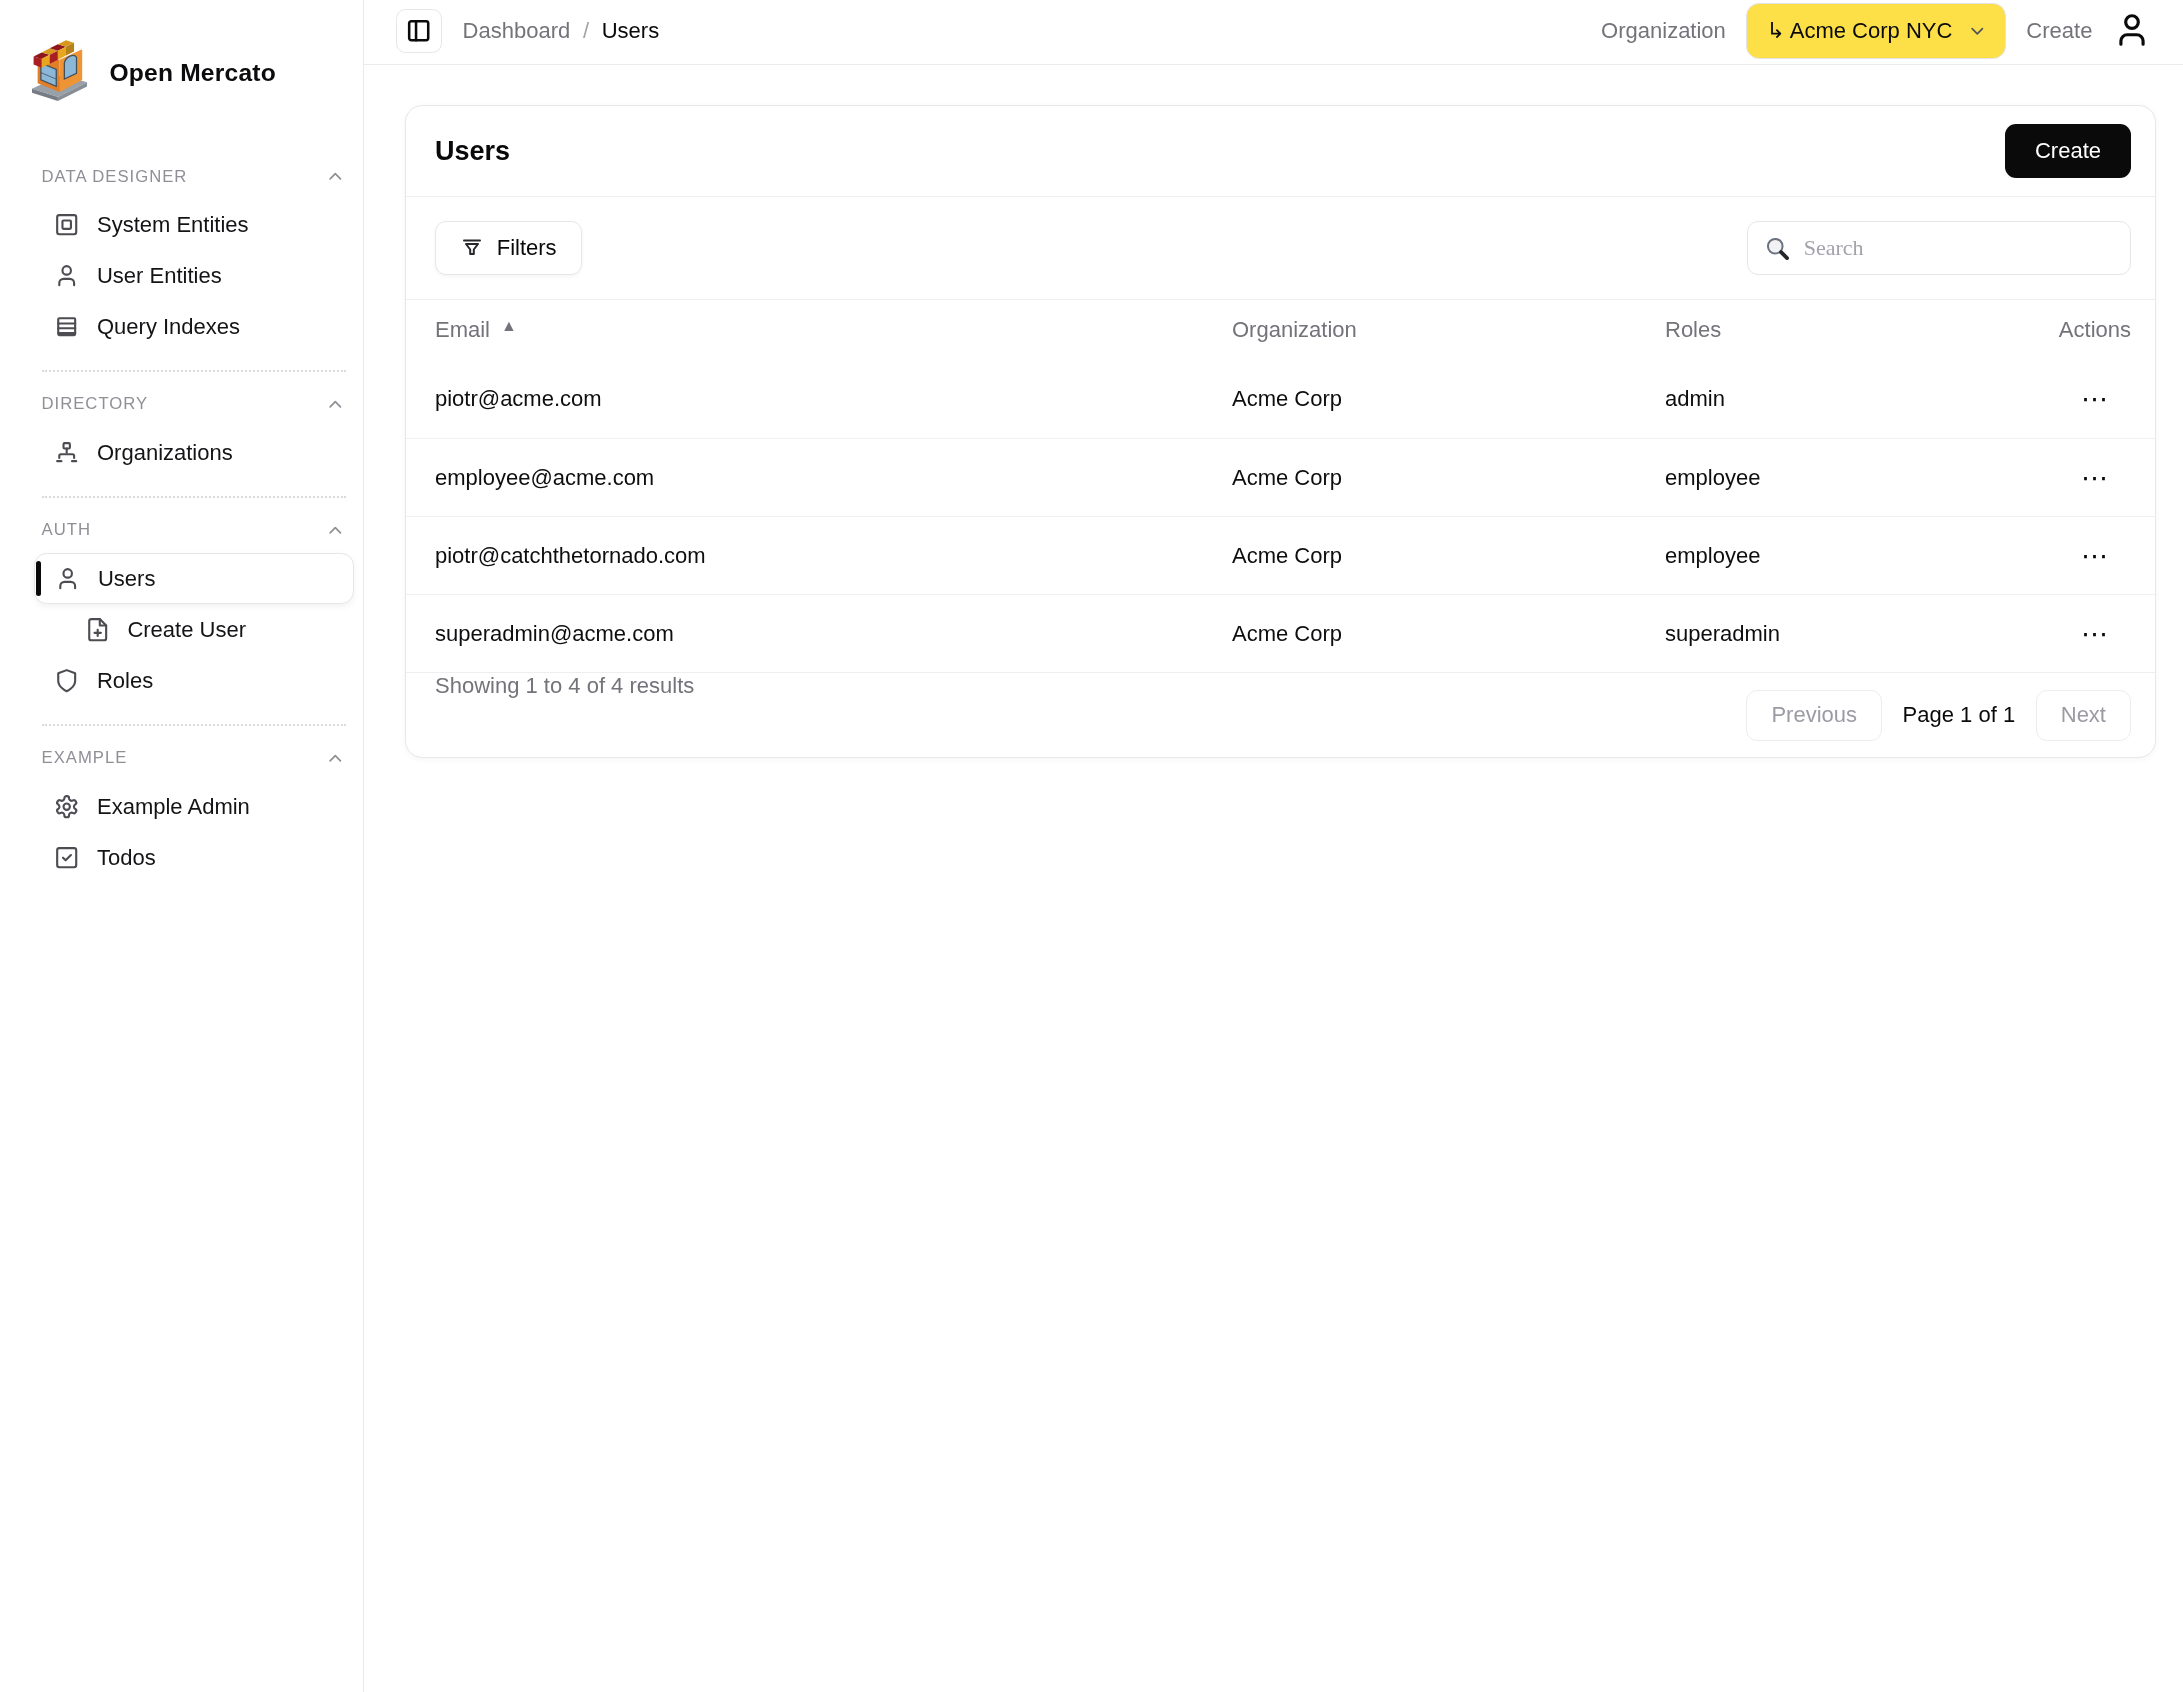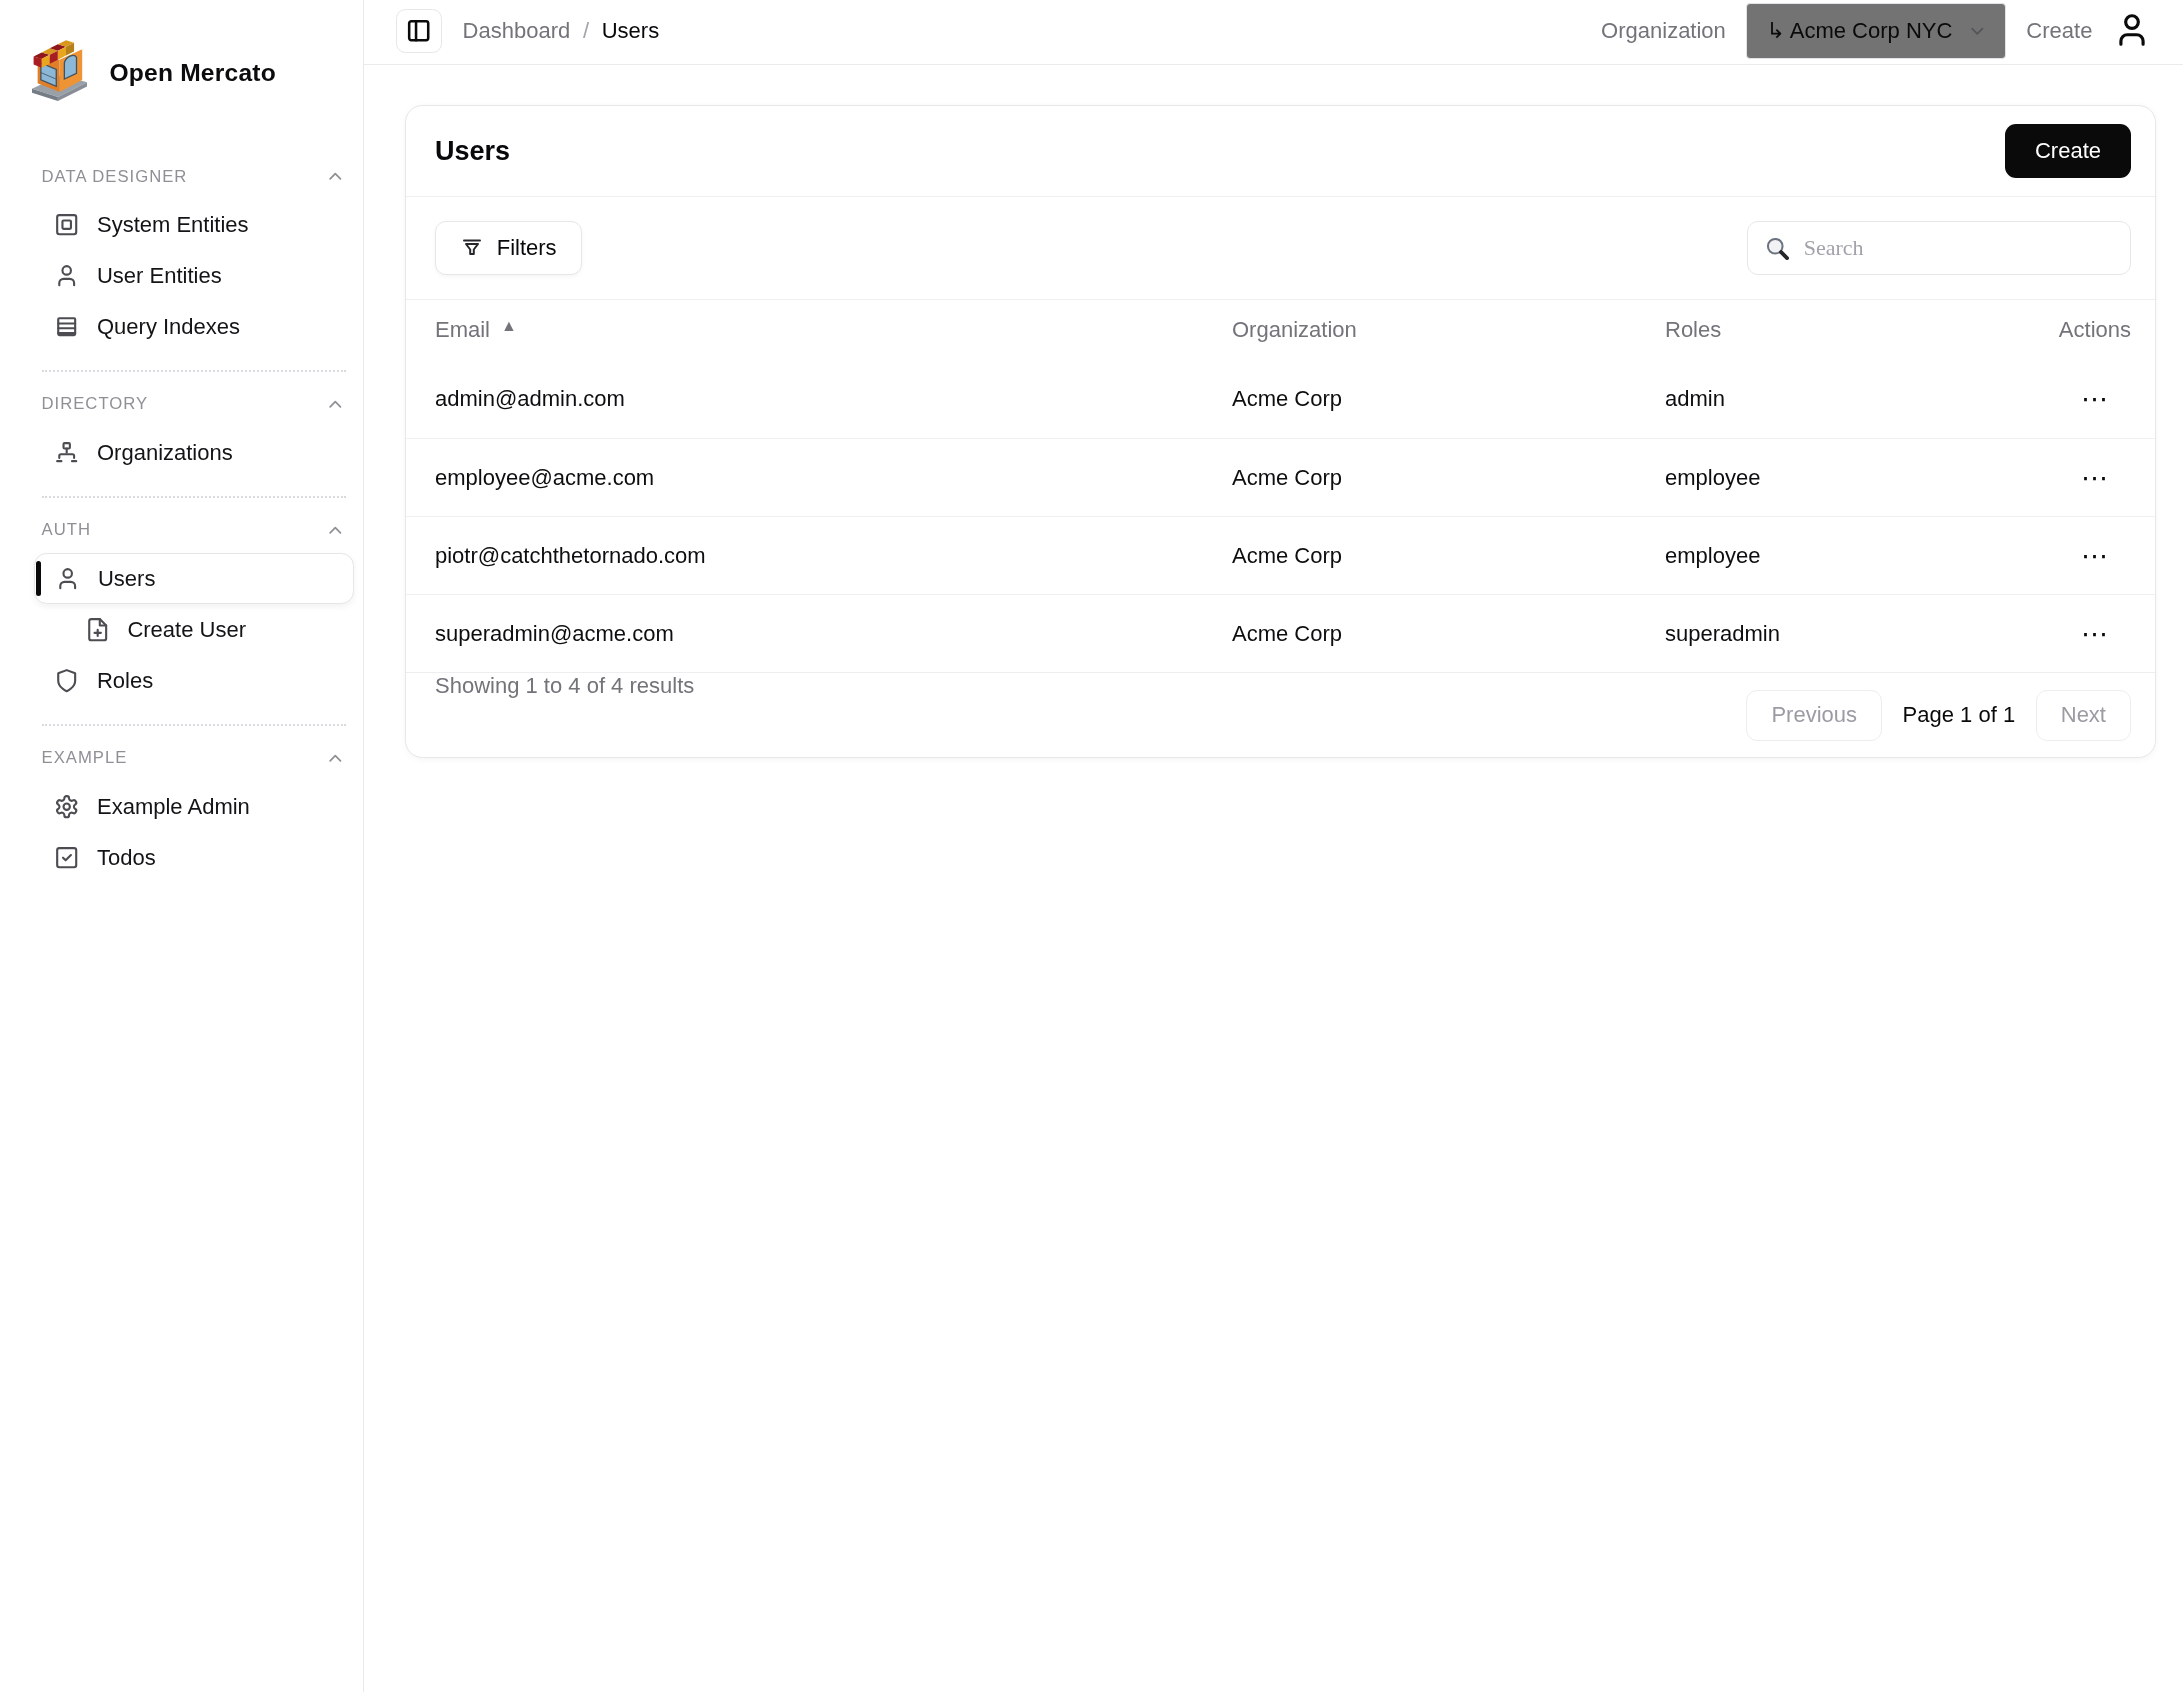--- a/index.html
+++ b/index.html
@@ -69,21 +69,21 @@
   }
   .toggle-btn svg { width:25.4px; height:25.4px; stroke:#0a0a0b; }
   .breadcrumb { display:flex; align-items:center; gap:12.7px; font-size:22px; }
   .crumb-parent { color:#73737a; }
   .crumb-sep { color:#a3a3aa; }
   .crumb-current { color:#09090b; font-weight:500; }
 
   .topbar-right { margin-left:auto; display:flex; align-items:center; gap:20.6px; }
   .org-label { color:#73737a; font-size:22px; }
   .org-select {
-    height:56px; border:1.6px solid #e3e3e7; border-radius:4px; background:#737373;
+    height:56px; border:1.6px solid #e3e3e7; border-radius:13px; background:#fde047;
     display:flex; align-items:center; gap:14.3px; padding:0 17.5px 0 19px;
     font-size:22px; color:#0a0a0b;
   }
   .org-select svg { width:20.6px; height:20.6px; stroke:#54545a; }
   .manage-link { color:#73737a; font-size:22px; }
   .user-menu svg { width:38px; height:38px; stroke:#0a0a0b; }
 
   
   .content { flex:1; padding:40px 26px 0 41px; background:#fff; }
   .card {
@@ -384,21 +384,21 @@
               <span>Email</span>
               <span class="sort-indicator">▲</span>
             </div>
             <div>Organization</div>
             <div>Roles</div>
             <div class="th-actions">Actions</div>
           </div>
 
           <div class="tbody">
             <div class="trow">
-              <div>admin@admin.com</div>
+              <div>piotr@acme.com</div>
               <div>Acme Corp</div>
               <div>admin</div>
               <div class="td-actions">⋯</div>
             </div>
             <div class="trow">
               <div>employee@acme.com</div>
               <div>Acme Corp</div>
               <div>employee</div>
               <div class="td-actions">⋯</div>
             </div>

